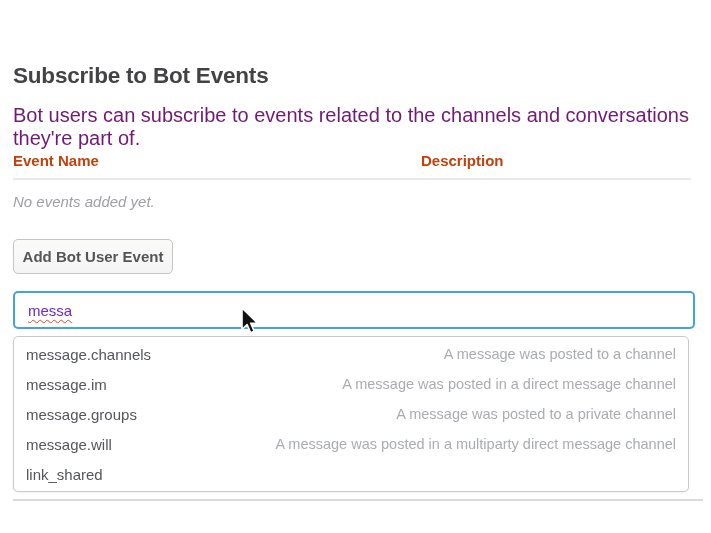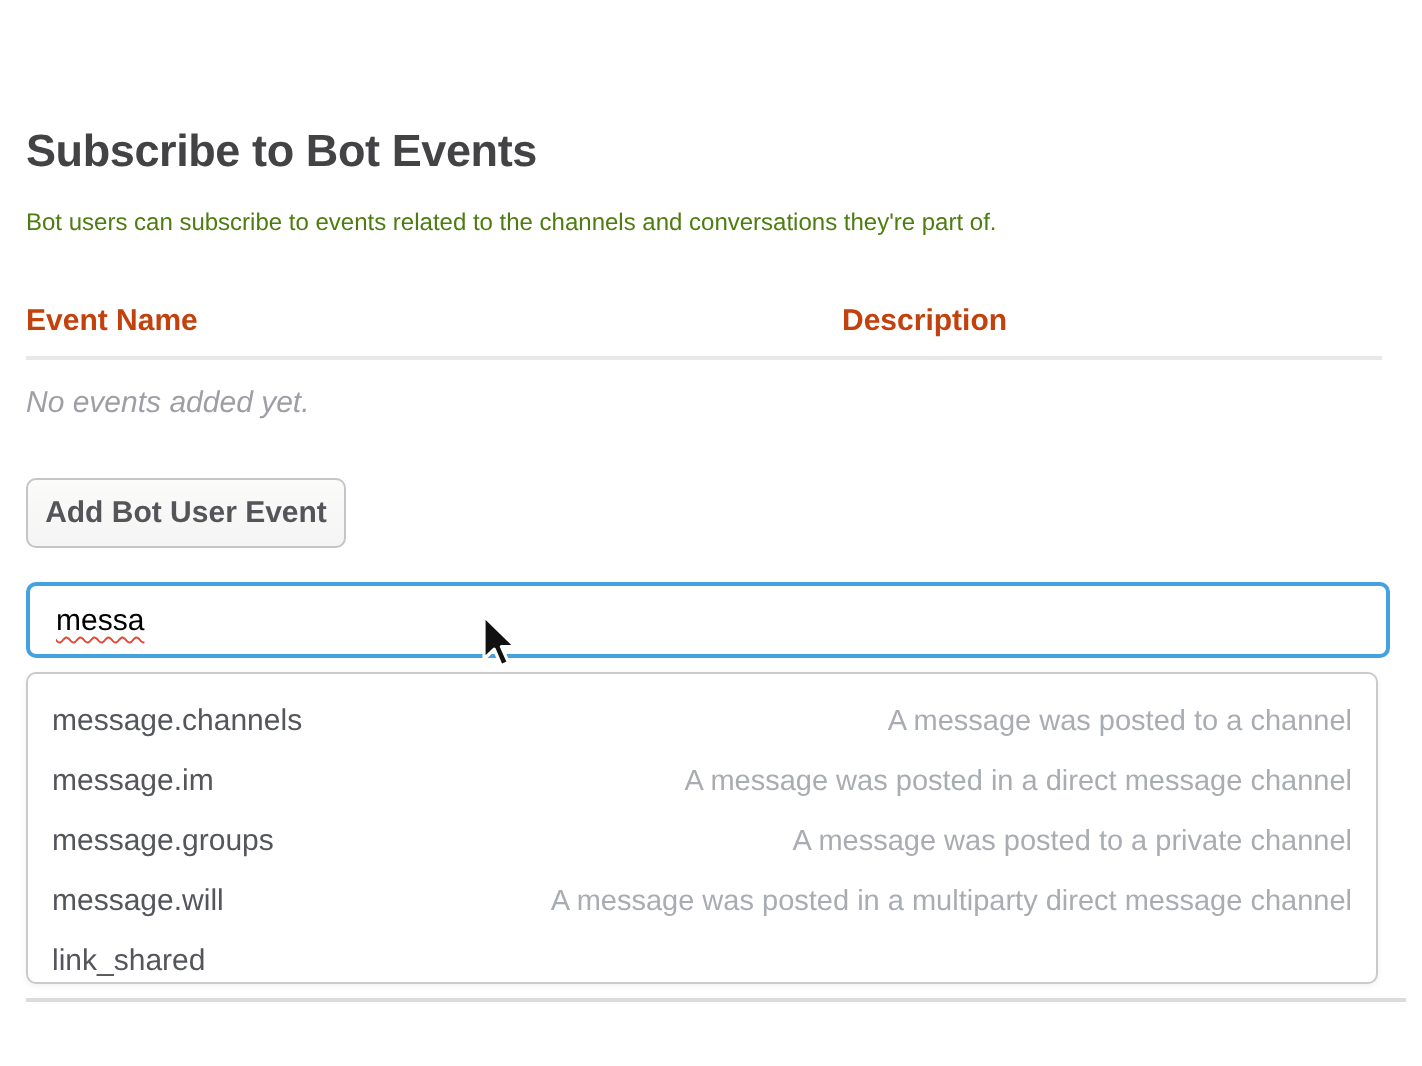--- a/index.html
+++ b/index.html
@@ -18,22 +18,22 @@
 
   .title {
     left: 13px; top: 15px;
     font-size: 22.5px;
     font-weight: 700;
     color: #434245;
     letter-spacing: -0.2px;
   }
   .subtitle {
     left: 13px; top: 56px;
-    font-size: 12px;
-    color: #4d7c0f;
+    font-size: 20px;
+    color: #701a75;
   }
 
   .col-header {
     top: 104px;
     font-size: 15px;
     font-weight: 700;
     color: #c2410c;
   }
   .col-event { left: 13px; }
   .col-desc  { left: 421px; }
@@ -68,42 +68,42 @@
   .search-box {
     left: 13px; top: 243px;
     width: 682px; height: 38px;
     border: 2px solid #45a2e0;
     border-radius: 5px;
     background: #ffffff;
     display: flex;
     align-items: center;
     padding: 0 13px;
     font-size: 15px;
-    color: #000000;
+    color: #6d28d9;
   }
   .search-box .typed {
     text-decoration: underline wavy #e8442e;
     text-underline-offset: 3px;
     text-decoration-thickness: 1px;
   }
 
   .dropdown {
     left: 13px; top: 288px;
     width: 676px; height: 156px;
     background: #ffffff;
     border: 1px solid #c9cacc;
     border-radius: 5px;
     box-shadow: 0 1px 3px rgba(0,0,0,0.06);
     padding: 2px 0;
     overflow: hidden;
   }
   .dd-item {
     height: 30px;
     display: flex;
-    align-items: flex-end;
+    align-items: center;
     padding: 0 12px;
     cursor: pointer;
   }
   .dd-name {
     font-size: 15px;
     color: #54565b;
     white-space: nowrap;
   }
   .dd-desc {
     margin-left: auto;

